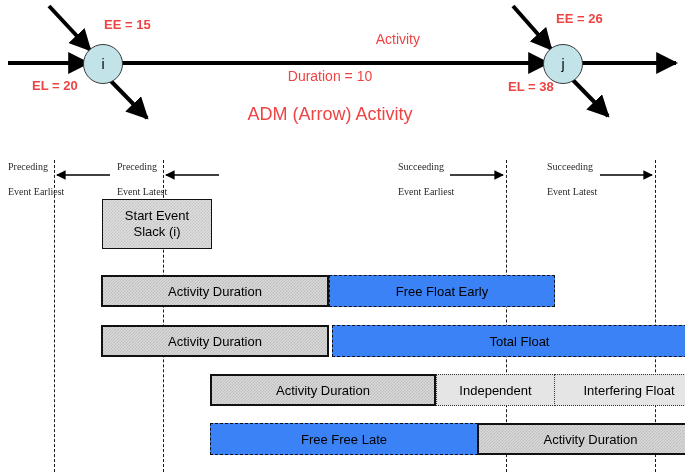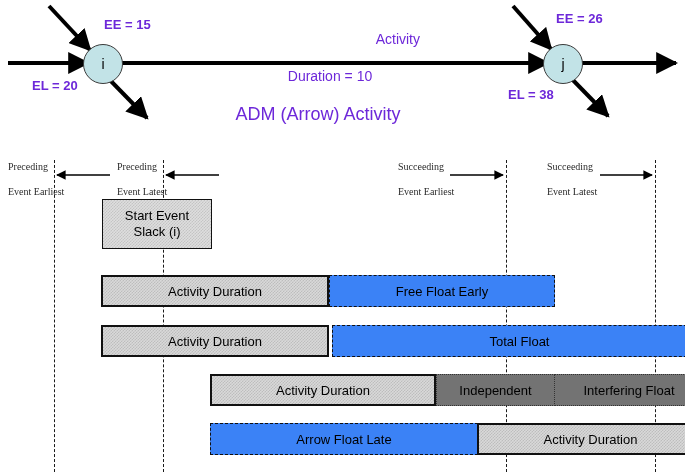--- a/index.html
+++ b/index.html
@@ -10,21 +10,21 @@
   #page{
     position:relative;
     width:685px;
     height:472px;
     background:#fff;
     overflow:hidden;
   }
 
   
   .abs{position:absolute;}
-  .txt{position:absolute;white-space:pre;color:#6d28d9;line-height:1.12;}
+  .txt{position:absolute;white-space:pre;color:#ef4444;line-height:1.12;}
   .ctr{text-align:center;}
 
   
   #adm-diagram{position:absolute;left:0;top:0;width:685px;height:140px;}
 
   .node-circle{
     position:absolute;
     border-radius:50%;
     background:#c2e3e7;
     border:1.6px solid #3a3a3a;
@@ -78,21 +78,21 @@
       linear-gradient(45deg,#c4c4c4 25%,transparent 25%,transparent 75%,#c4c4c4 75%);
     background-size:3px 3px;
     background-position:0 0,1.5px 1.5px;
   }
   .bar.dashed{
     border:1.6px dashed #111;
     background:#3b82f6;
   }
   .bar.dotted{
     border:1.6px dotted #333;
-    background:#737373;
+    background:#e5e5e5;
   }
   .bar .bl{pointer-events:none;}
   .bar-2line{flex-direction:column;line-height:1.22;}
 
   svg{display:block;}
 </style>
 </head>
 <body>
 
 <div id="page">
@@ -126,26 +126,26 @@
     </div>
 
     <div class="node-circle" style="left:543px;top:44px;width:38px;height:38px;">
       <span>j</span>
     </div>
 
     <div class="txt lbl-bold" style="left:104px;top:18px;">EE = 15</div>
     <div class="txt lbl-bold" style="left:32px;top:79px;">EL = 20</div>
 
     <div class="txt lbl-bold" style="left:556px;top:12px;">EE = 26</div>
-    <div class="txt lbl-bold" style="left:508px;top:88px;">EL = 38</div>
+    <div class="txt lbl-bold" style="left:508px;top:80px;">EL = 38</div>
 
     <div class="txt ctr" style="left:240px;top:32px;width:180px;font-size:14px;text-align:right;">Activity</div>
     <div class="txt ctr" style="left:240px;top:69px;width:180px;font-size:14px;">Duration = 10</div>
 
-    <div class="txt ctr" style="left:158px;top:104px;width:320px;font-size:18px;">ADM (Arrow) Activity</div>
+    <div class="txt ctr" style="left:170px;top:104px;width:320px;font-size:18px;">ADM (Arrow) Activity</div>
   </div>
 
   <div id="float-chart">
 
     <div class="guide" style="left:54px;top:18px;height:312px;"></div>
     <div class="guide" style="left:163px;top:18px;height:312px;"></div>
     <div class="guide" style="left:506px;top:18px;height:312px;"></div>
     <div class="guide" style="left:655px;top:18px;height:312px;"></div>
 
     <div class="hdr-label" style="left:8px;top:6px;width:104px;">
@@ -200,20 +200,20 @@
       <span class="bl">Activity Duration</span>
     </div>
     <div class="bar dotted" style="left:388px;top:232px;width:119px;height:32px;">
       <span class="bl">Independent</span>
     </div>
     <div class="bar dotted" style="left:506px;top:232px;width:150px;height:32px;">
       <span class="bl">Interfering Float</span>
     </div>
 
     <div class="bar dashed" style="left:162px;top:281px;width:268px;height:32px;">
-      <span class="bl">Arrow Float Late</span>
+      <span class="bl">Free Free Late</span>
     </div>
     <div class="bar solid" style="left:429px;top:281px;width:227px;height:32px;">
       <span class="bl">Activity Duration</span>
     </div>
 
   </div>
 </div>
 
 </body></html>

